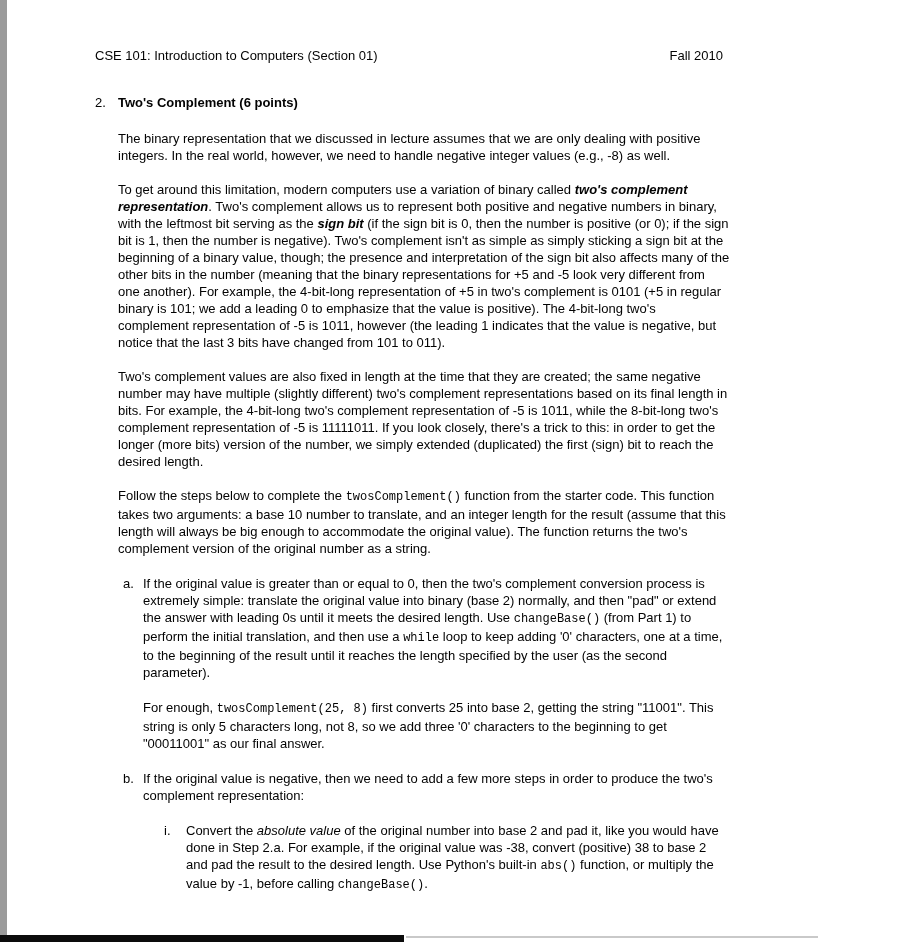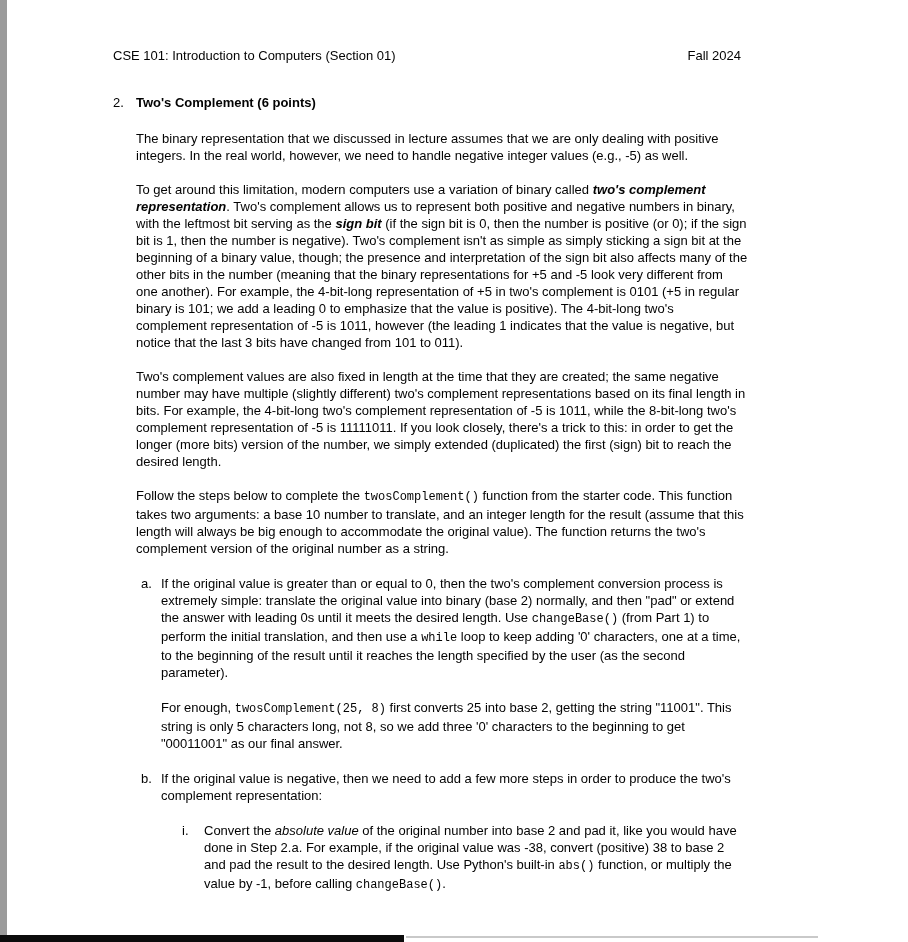--- a/index.html
+++ b/index.html
@@ -16,21 +16,21 @@
     color: #030303;
   }
   .left-edge {
     position: absolute;
     left: 0; top: 0;
     width: 7px; height: 942px;
     background: #9b9b9b;
   }
   .page-content {
     position: absolute;
-    left: 136px;
+    left: 118px;
     top: 0;
     width: 612px;
     font-size: 13px;
     line-height: 17px;
   }
   .doc-header {
     display: flex;
     justify-content: space-between;
     margin: 47px 0 0 -23px;
     width: 628px;
@@ -84,29 +84,29 @@
 </style>
 </head>
 <body>
 
 <div class="left-edge"></div>
 
 <div class="page-content">
 
   <div class="doc-header">
     <span class="hdr-left">CSE 101: Introduction to Computers (Section 01)</span>
-    <span class="hdr-right">Fall 2024</span>
+    <span class="hdr-right">Fall 2010</span>
   </div>
 
   <div class="heading">
     <span class="heading-num">2.</span>
     <span class="heading-title">Two's Complement (6 points)</span>
   </div>
 
-  <p class="para first"><span class="seg">The binary representation that we discussed in lecture assumes that we are only dealing with positive integers. In the real world, however, we need to handle negative integer values (e.g., -5) as well.</span></p>
+  <p class="para first"><span class="seg">The binary representation that we discussed in lecture assumes that we are only dealing with positive integers. In the real world, however, we need to handle negative integer values (e.g., -8) as well.</span></p>
 
   <p class="para"><span class="seg">To get around this limitation, modern computers use a variation of binary called </span><span class="seg-bi">two's complement representation</span><span class="seg">. Two's complement allows us to represent both positive and negative numbers in binary, with the leftmost bit serving as the </span><span class="seg-bi">sign bit</span><span class="seg"> (if the sign bit is 0, then the number is positive (or 0); if the sign bit is 1, then the number is negative). Two's complement isn't as simple as simply sticking a sign bit at the beginning of a binary value, though; the presence and interpretation of the sign bit also affects many of the other bits in the number (meaning that the binary representations for +5 and -5 look very different from one another). For example, the 4-bit-long representation of +5 in two's complement is 0101 (+5 in regular binary is 101; we add a leading 0 to emphasize that the value is positive). The 4-bit-long two's complement representation of -5 is 1011, however (the leading 1 indicates that the value is negative, but notice that the last 3 bits have changed from 101 to 011).</span></p>
 
   <p class="para"><span class="seg">Two's complement values are also fixed in length at the time that they are created; the same negative number may have multiple (slightly different) two's complement representations based on its final length in bits. For example, the 4-bit-long two's complement representation of -5 is 1011, while the 8-bit-long two's complement representation of -5 is 11111011. If you look closely, there's a trick to this: in order to get the longer (more bits) version of the number, we simply extended (duplicated) the first (sign) bit to reach the desired length.</span></p>
 
   <p class="para"><span class="seg">Follow the steps below to complete the </span><span class="seg-code">twosComplement()</span><span class="seg"> function from the starter code. This function takes two arguments: a base 10 number to translate, and an integer length for the result (assume that this length will always be big enough to accommodate the original value). The function returns the two's complement version of the original number as a string.</span></p>
 
   <div class="li level-1">
     <span class="li-marker">a.</span>
     <span class="li-body"><span class="seg">If the original value is greater than or equal to 0, then the two's complement conversion process is extremely simple: translate the original value into binary (base 2) normally, and then "pad" or extend the answer with leading 0s until it meets the desired length. Use </span><span class="seg-code">changeBase()</span><span class="seg"> (from Part 1) to perform the initial translation, and then use a </span><span class="seg-code">while</span><span class="seg"> loop to keep adding '0' characters, one at a time, to the beginning of the result until it reaches the length specified by the user (as the second parameter).</span></span>

